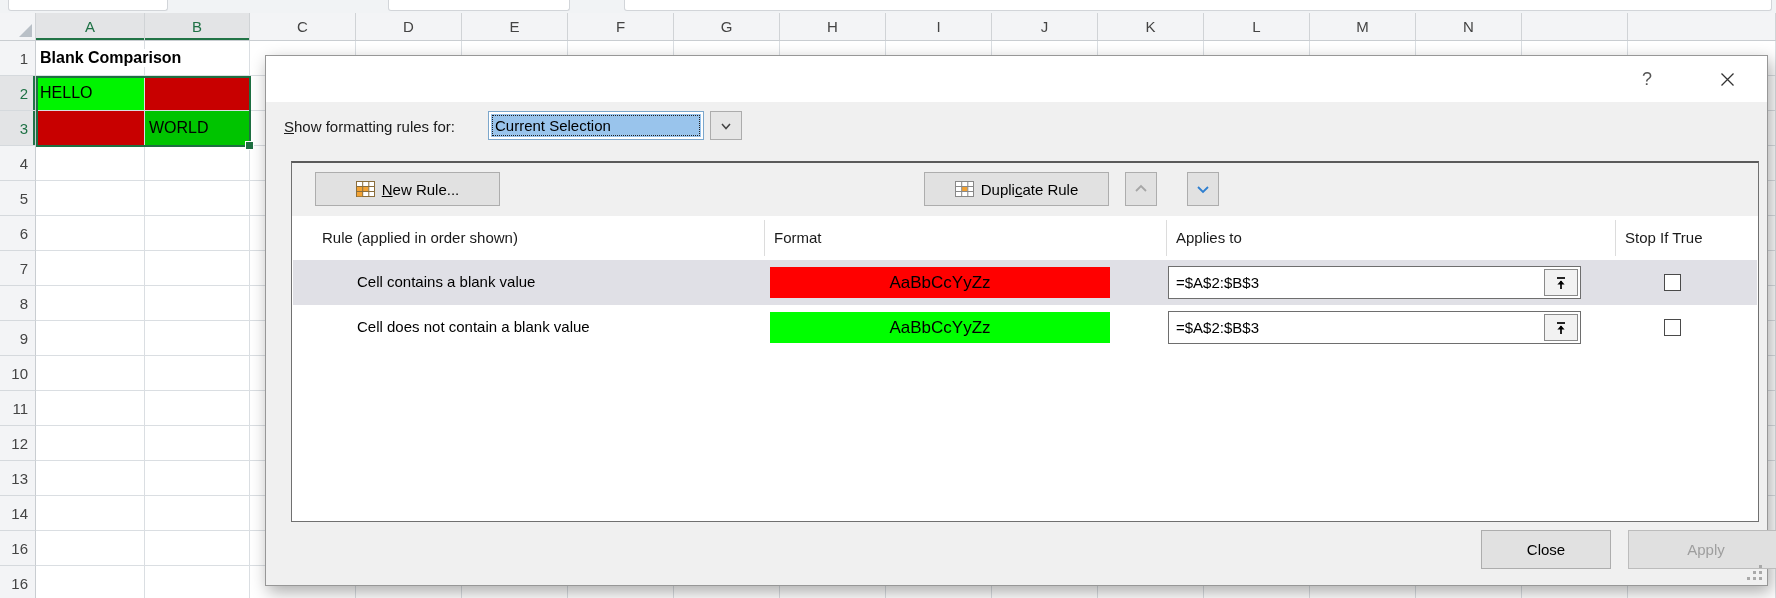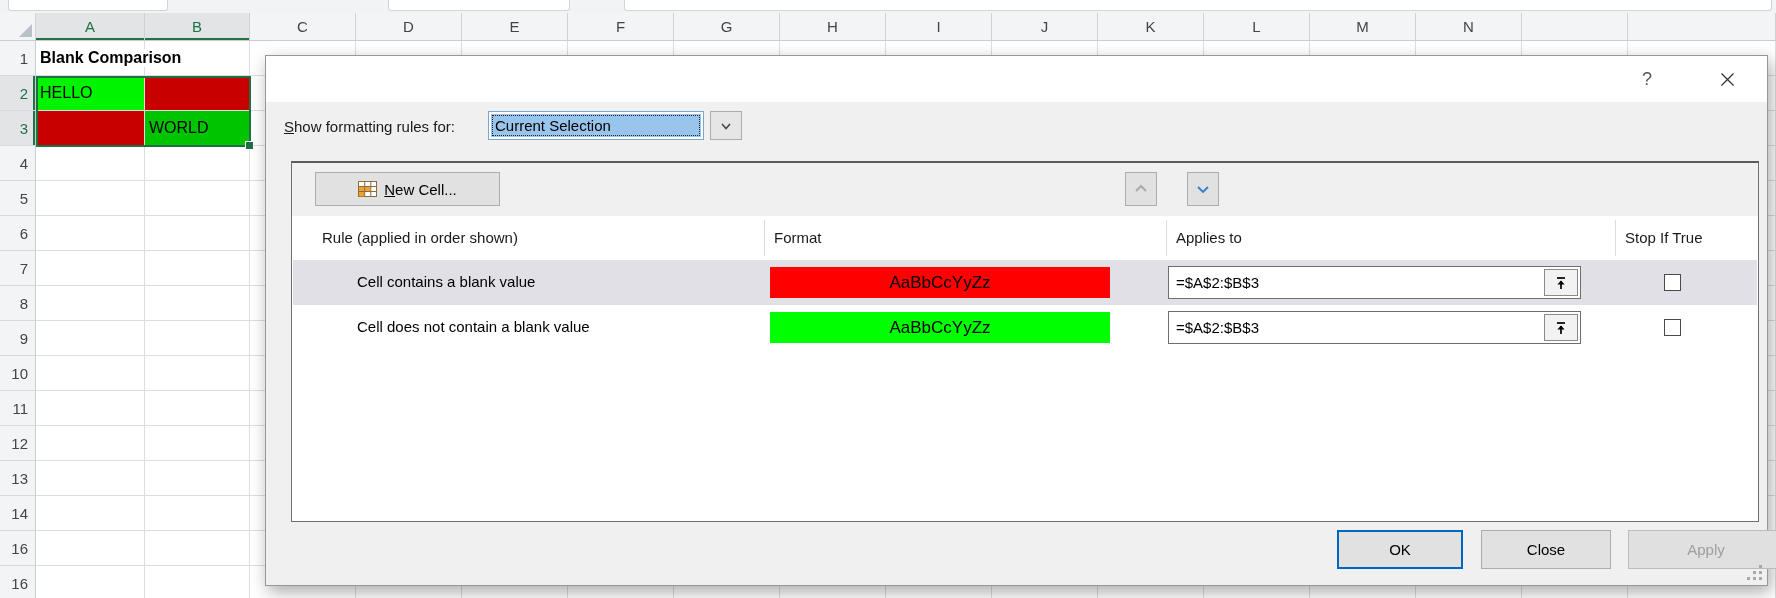--- a/index.html
+++ b/index.html
@@ -430,25 +430,33 @@
       <div class="band"></div>
 
       <div class="tbtn" style="left:23px;width:185px;">
         <svg width="19" height="16" viewBox="0 0 19 16">
             <rect x="0.5" y="0.5" width="18" height="15" fill="#fff" stroke="#8a6d3b"></rect>
             <rect x="1" y="5.5" width="5.7" height="5" fill="#F2A233"></rect>
             <rect x="6.8" y="5.5" width="5.7" height="5" fill="#F2A233"></rect>
             <rect x="1" y="10.6" width="5.7" height="4.7" fill="#F2A233"></rect>
             <path d="M0.5 5.5h18M0.5 10.5h18M6.7 0.5v15M12.8 0.5v15" stroke="#8a6d3b" fill="none"></path>
           </svg>
-        <span><span></span><span class="mn">N</span><span>ew Cell...</span></span>
-      </div>
-
-
-
+        <span><span></span><span class="mn">N</span><span>ew Rule...</span></span>
+      </div>
+
+
+
+      <div class="tbtn" style="left:632px;width:185px;">
+        <svg width="19" height="16" viewBox="0 0 19 16">
+            <rect x="0.5" y="0.5" width="18" height="15" fill="#fff" stroke="#888"></rect>
+            <rect x="6.8" y="5.5" width="5.8" height="5" fill="#F2A233"></rect>
+            <path d="M0.5 5.5h18M0.5 10.5h18M6.7 0.5v15M12.8 0.5v15" stroke="#888" fill="none"></path>
+          </svg>
+        <span><span>Dupli</span><span class="mn">c</span><span>ate Rule</span></span>
+      </div>
 
       <div class="sqbtn" style="left:833px;">
         <svg width="16" height="16" viewBox="0 0 16 16">
             <path d="M3 10 8 5 13 10" fill="none" stroke="#A6A6A6" stroke-width="1.8"></path>
           </svg>
       </div>
       <div class="sqbtn" style="left:895px;">
         <svg width="16" height="16" viewBox="0 0 16 16">
             <path d="M3 6 8 11 13 6" fill="none" stroke="#2E7FD0" stroke-width="1.8"></path>
           </svg>
@@ -488,21 +496,20 @@
                 <path d="M4 3h8" stroke="#000" stroke-width="1.7"></path>
                 <path d="M8 6v8" stroke="#000" stroke-width="1.7"></path>
                 <path d="M4.4 9.6 8 5.4l3.6 4.2z" fill="#000"></path>
               </svg>
           </span>
         </div>
         <div class="cfm-check"></div>
       </div>
     </div>
 
-    <div class="footer-btn default" style="left:1071px;width:126px;">OK</div>
     <div class="footer-btn" style="left:1215px;width:130px;">Close</div>
     <div class="footer-btn disabled" style="left:1362px;width:156px;">Apply</div>
 
     <div class="grip">
       <i style="right:0;bottom:0;"></i>
         <i style="right:6px;bottom:0;"></i>
         <i style="right:12px;bottom:0;"></i>
       <i style="right:0;bottom:6px;"></i>
         <i style="right:6px;bottom:6px;"></i>
       <i style="right:0;bottom:12px;"></i>

